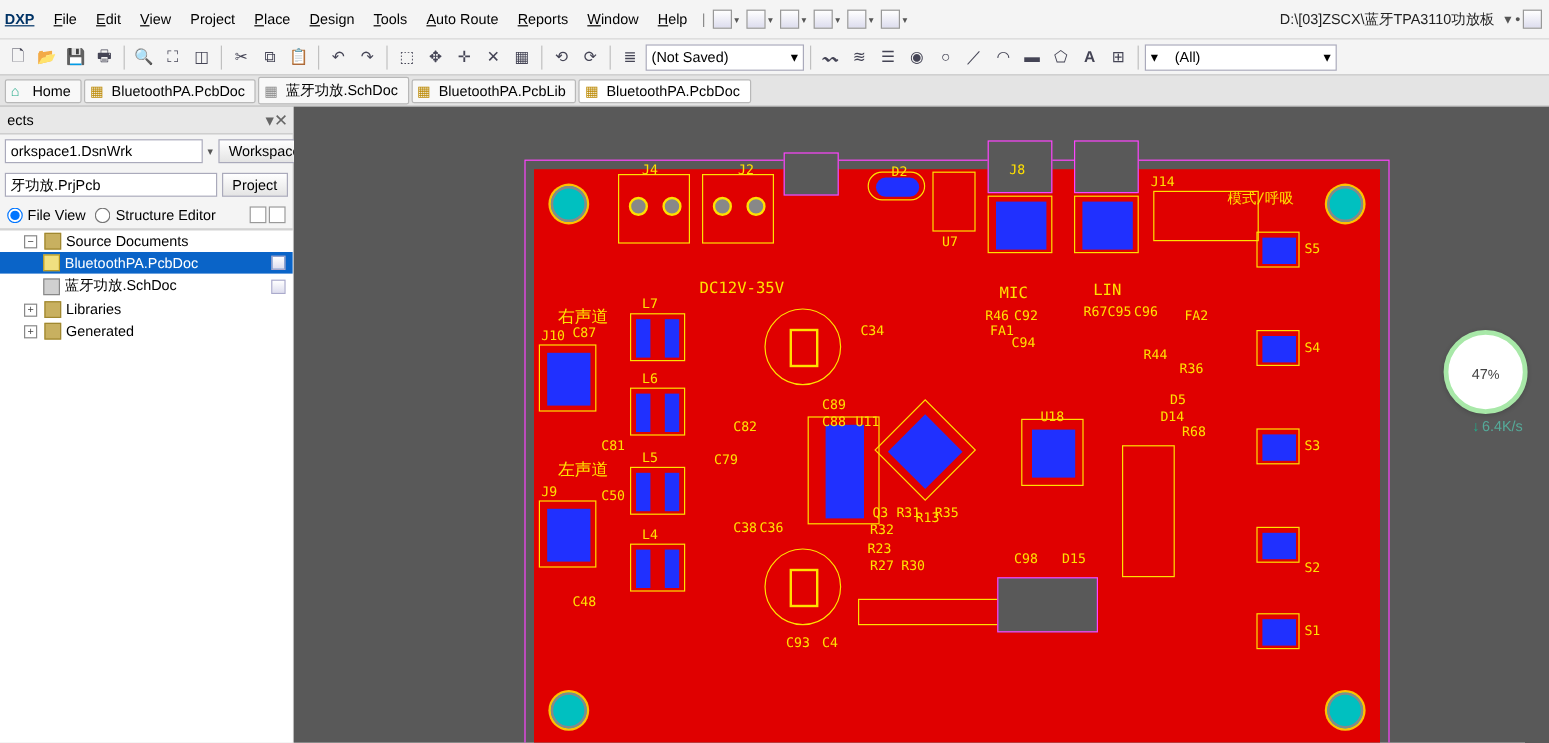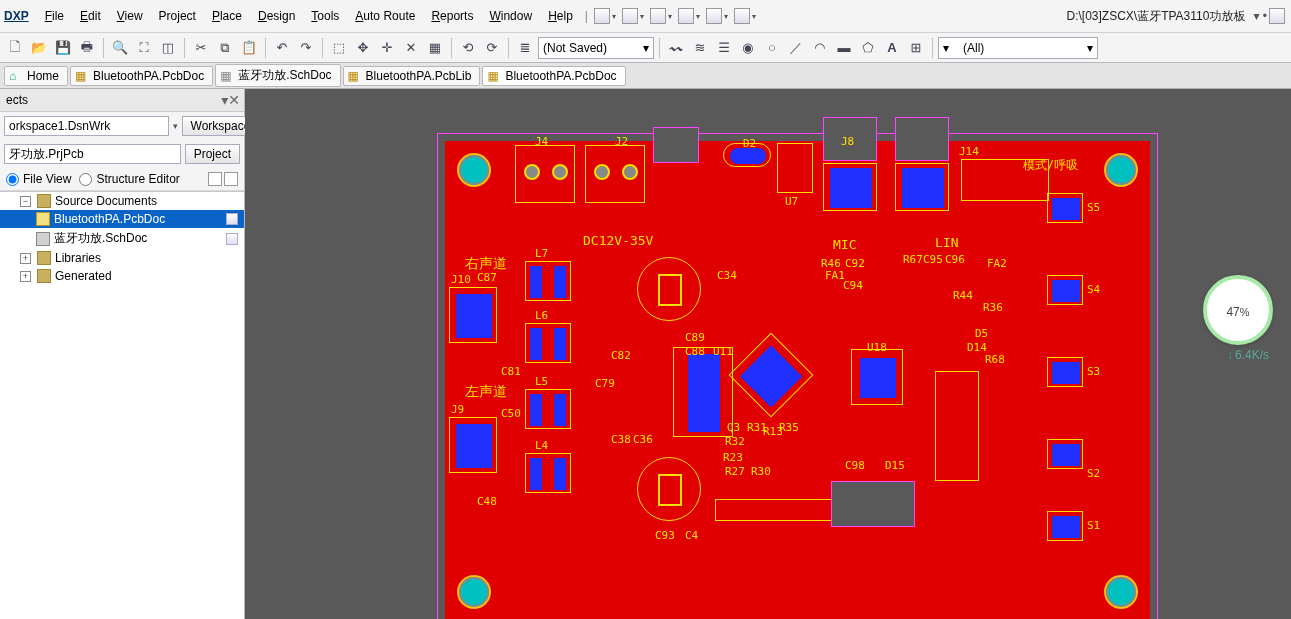--- a/index.html
+++ b/index.html
@@ -12,21 +12,21 @@
 .menubar .spacer { flex: 1; }
 .menubar .path { color: #222; padding-right: 8px; }
 .menubar .sep { color: #888; margin: 0 4px; }
 .menubar .mini-icon { width: 16px; height: 16px; margin: 0 2px; display:inline-block; border:1px solid #999; background: linear-gradient(#fff,#dde); }
 .menubar .chev { font-size: 8px; color:#555; margin-right:4px;}
 
 .toolbar { display: flex; align-items: center; background: #f4f4f4; border-bottom: 1px solid #b8b8b8; height: 30px; padding: 2px 4px; gap: 2px; }
 .tb-btn { width: 22px; height: 22px; border: 1px solid transparent; border-radius: 2px; display: flex; align-items: center; justify-content: center; font-size: 13px; color: #445; cursor: default; }
 .tb-sep { width: 1px; height: 20px; background: #c0c0c0; margin: 0 3px; }
 .tb-combo { height: 22px; border: 1px solid #aab; background: #fff; padding: 0 4px; display:flex; align-items:center; }
-.tb-combo.wide { width: 116px; }
+.tb-combo.wide { width: 132px; }
 .tb-combo .chev { margin-left:auto; }
 
 .doctabs { display: flex; align-items: center; background: #e4e4e4; border-bottom: 1px solid #b0b0b0; height: 26px; padding: 2px 4px; gap: 2px; }
 .doctab { display: flex; align-items: center; background: #f8f8f8; border: 1px solid #b8b8b8; border-radius: 2px; padding: 2px 8px 2px 4px; gap: 4px; cursor: default; }
 .doctab.active { background: #fff; }
 .doctab .di { width: 14px; height: 14px; display:inline-block; }
 .di-home { color:#2a8; }
 .di-pcb { color:#b80; }
 .di-sch { color:#888; }
 
@@ -282,21 +282,21 @@
       <div class="rect-y" style="left:450px; top:22px; width:54px; height:48px;">
         <div class="rect-b" style="left:6px;top:4px;width:42px;height:40px;"></div>
       </div>
       <span class="txt-y" style="left:514px; top:4px;">J14</span>
       <div class="rect-y" style="left:516px; top:18px; width:88px; height:42px;"></div>
 
       <span class="txt-y" style="left:20px; top:114px; font-size:14px;">右声道</span>
       <span class="txt-y" style="left:20px; top:242px; font-size:14px;">左声道</span>
       <span class="txt-y" style="left:138px; top:92px; font-size:13px;">DC12V-35V</span>
       <span class="txt-y" style="left:388px; top:96px; font-size:13px;">MIC</span>
-      <span class="txt-y" style="left:466px; top:94px; font-size:13px;margin-left:24px;">LIN</span>
+      <span class="txt-y" style="left:466px; top:94px; font-size:13px;">LIN</span>
       <span class="txt-y" style="left:578px; top:16px; font-size:12px;">模式/呼吸</span>
 
       <span class="txt-y" style="left:90px; top:106px;">L7</span>
       <div class="rect-y" style="left:80px; top:120px; width:46px; height:40px;">
           <div class="rect-b" style="left:4px;top:4px;width:12px;height:32px;"></div>
           <div class="rect-b" style="right:4px;top:4px;width:12px;height:32px;"></div>
         </div>
       <span class="txt-y" style="left:90px; top:168px;">L6</span>
       <div class="rect-y" style="left:80px; top:182px; width:46px; height:40px;">
           <div class="rect-b" style="left:4px;top:4px;width:12px;height:32px;"></div>

